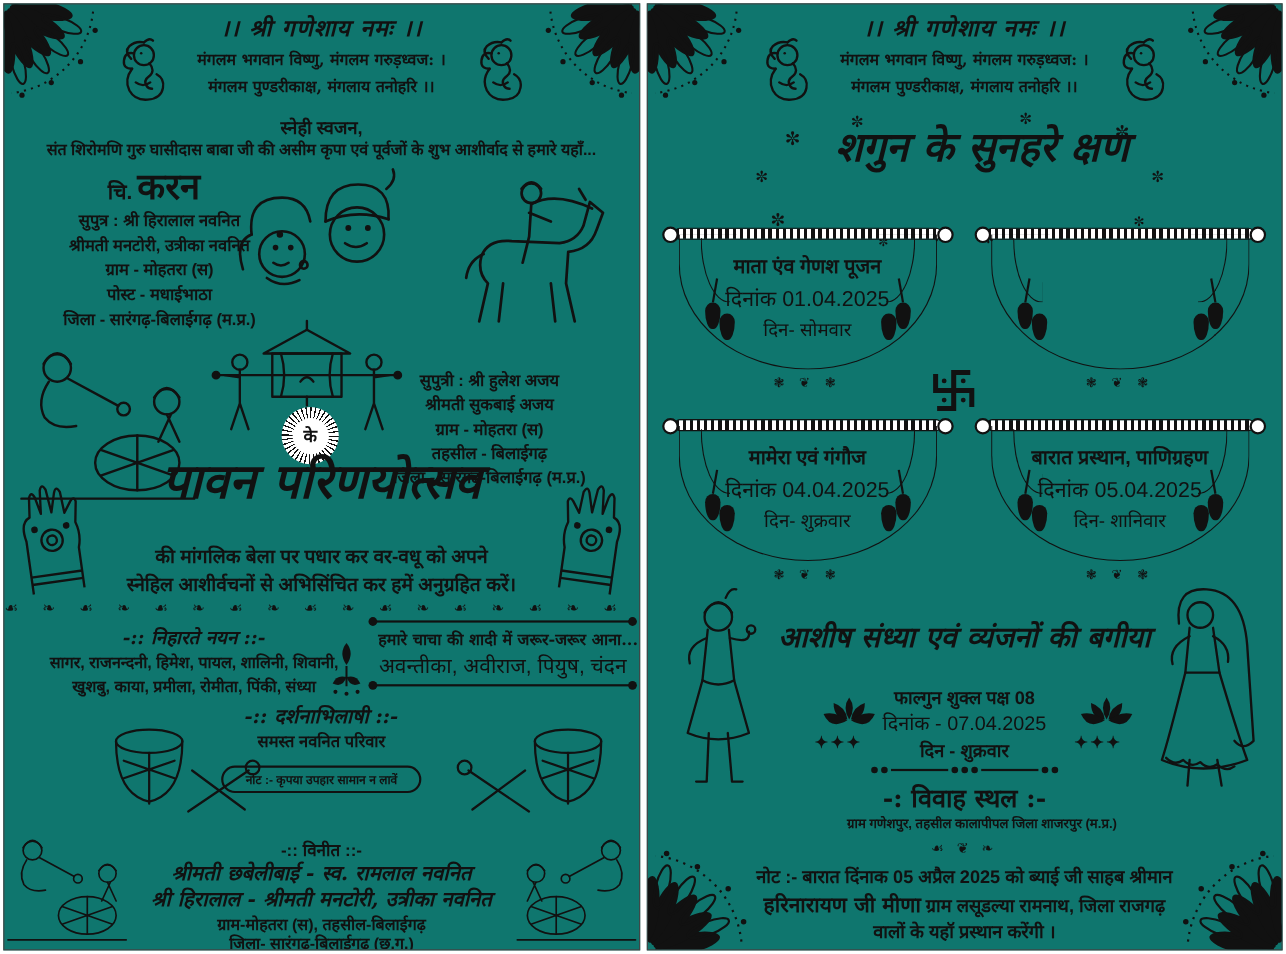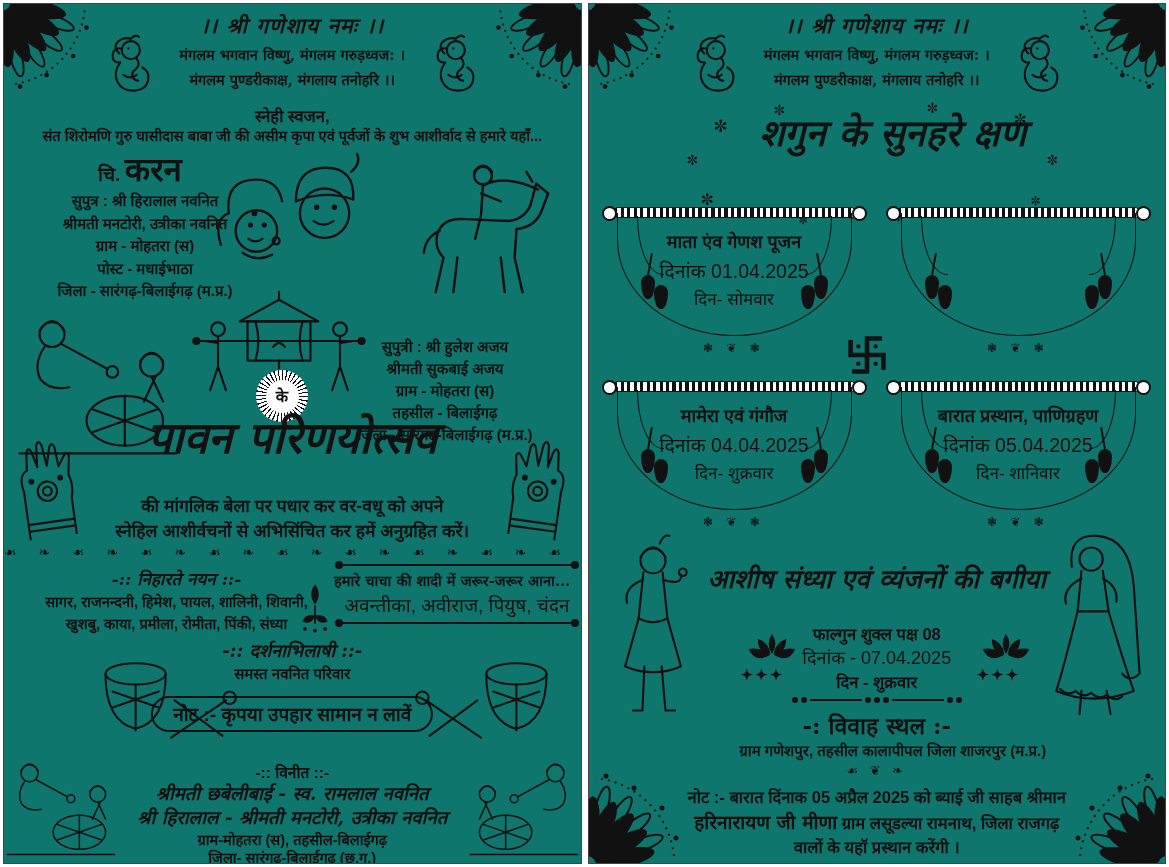--- a/index.html
+++ b/index.html
@@ -42,27 +42,27 @@
   .invite2{top:514px;font-size:17.5px;font-weight:bold;}
   .swirl-row{top:540px;font-size:14px;letter-spacing:9px;white-space:nowrap;overflow:hidden;}
   .nih-h{top:563px;left:0;width:345px;text-align:center;font:italic bold 17px "DejaVu Serif",serif;}
   .nih-1{top:587px;left:0;width:345px;text-align:center;font-size:14.6px;font-weight:bold;}
   .nih-2{top:609px;left:0;width:345px;text-align:center;font-size:14.6px;font-weight:bold;}
   .bud{left:294px;top:578px;width:34px;height:52px;}
   .chacha{left:330px;top:556px;width:246px;}
   .hrule{position:relative;height:2px;background:#111;margin:4px 2px;}
   .hrule::before,.hrule::after{content:"";position:absolute;top:-3px;width:8px;height:8px;border-radius:50%;background:#111;}
   .hrule::before{left:-1px;}.hrule::after{right:-1px;}
-  .chacha-1{text-align:left;font:bold 14.6px "DejaVu Serif",serif;margin-top:3px;}
+  .chacha-1{text-align:right;font:bold 14.6px "DejaVu Serif",serif;margin-top:3px;}
   .chacha-2{text-align:center;font-size:19px;font-weight:normal;margin:2px 0 3px;}
   .dar-h{top:634px;font:italic bold 18px "DejaVu Serif",serif;}
   .dar-l{top:659px;font-size:15px;font-weight:bold;}
   .tabla-l{left:85px;top:645px;width:150px;height:102px;}
   .tabla-r{right:18px;top:645px;width:150px;height:102px;transform:scaleX(-1);}
-  .pill{top:692px;left:50%;transform:translateX(-50%);border:2px solid #111;border-radius:22px;padding:3px 20px;font-size:19px;font-weight:bold;white-space:nowrap;}
+  .pill{top:692px;left:50%;transform:translateX(-50%);border:2px solid #111;border-radius:22px;padding:3px 20px;font-size:11px;font-weight:bold;white-space:nowrap;}
   .vin-h{top:757px;font-size:15.5px;font-weight:bold;}
   .vin-1{top:776px;font-size:18.5px;}
   .vin-2{top:800px;font-size:18.5px;}
   .vin-3{top:825px;font-size:14.6px;font-weight:bold;}
   .vin-4{top:843px;font-size:14.6px;font-weight:bold;}
   .corner-mus-l{left:-2px;top:745px;width:118px;height:112px;}
   .corner-mus-r{right:-2px;top:745px;width:118px;height:112px;transform:scaleX(-1);}
   
   .title-r{top:102px;font:italic bold 37px "DejaVu Serif",serif;padding-left:32px;}
   .st{position:absolute;font-size:14px;}
@@ -96,21 +96,21 @@
   .spark{position:absolute;font-size:15px;font-weight:bold;letter-spacing:2px;}
   .spark-l{left:152px;top:662px;}
   .spark-r{left:388px;top:662px;}
   .tithi{top:618px;font-size:16.5px;font-weight:bold;}
   .m-date{top:641px;font-size:18px;}
   .m-day{top:666px;font-size:16.5px;font-weight:bold;}
   .dotline{position:absolute;top:693px;left:50%;transform:translateX(-50%);display:flex;align-items:center;gap:3px;}
   .dotline .d{width:6px;height:6px;border-radius:50%;background:#111;}
   .dotline .l{width:52px;height:2px;background:#111;}
   .venue-h{top:705px;font-size:23px;font-family:"DejaVu Serif",serif;font-weight:bold;}
-  .venue-a{top:736px;font-size:15px;font-weight:bold;margin-left:32px;}
+  .venue-a{top:736px;font-size:12px;font-weight:bold;margin-left:32px;}
   .venue-swirl{top:759px;font-size:13px;letter-spacing:4px;}
   .note-1{top:781px;font-size:16.5px;font-weight:bold;}
   .note-2{top:805px;font-size:16.5px;font-weight:bold;}
   .note-2 .big{font-size:19px;font-family:"DejaVu Serif",serif;}
   .note-3{top:831px;font-size:16.5px;font-weight:bold;}
 </style>
 </head>
 <body>
 
 <svg width="0" height="0" style="position:absolute" aria-hidden="true">

